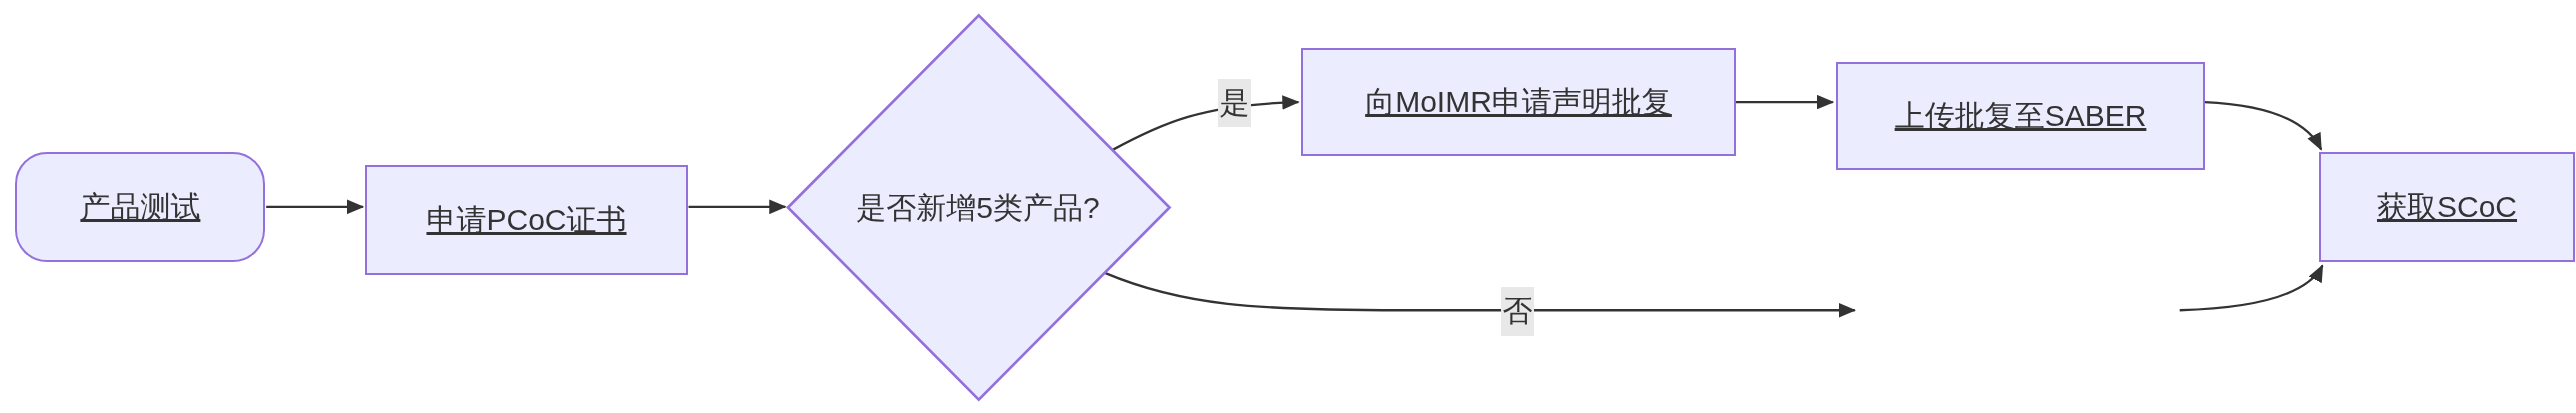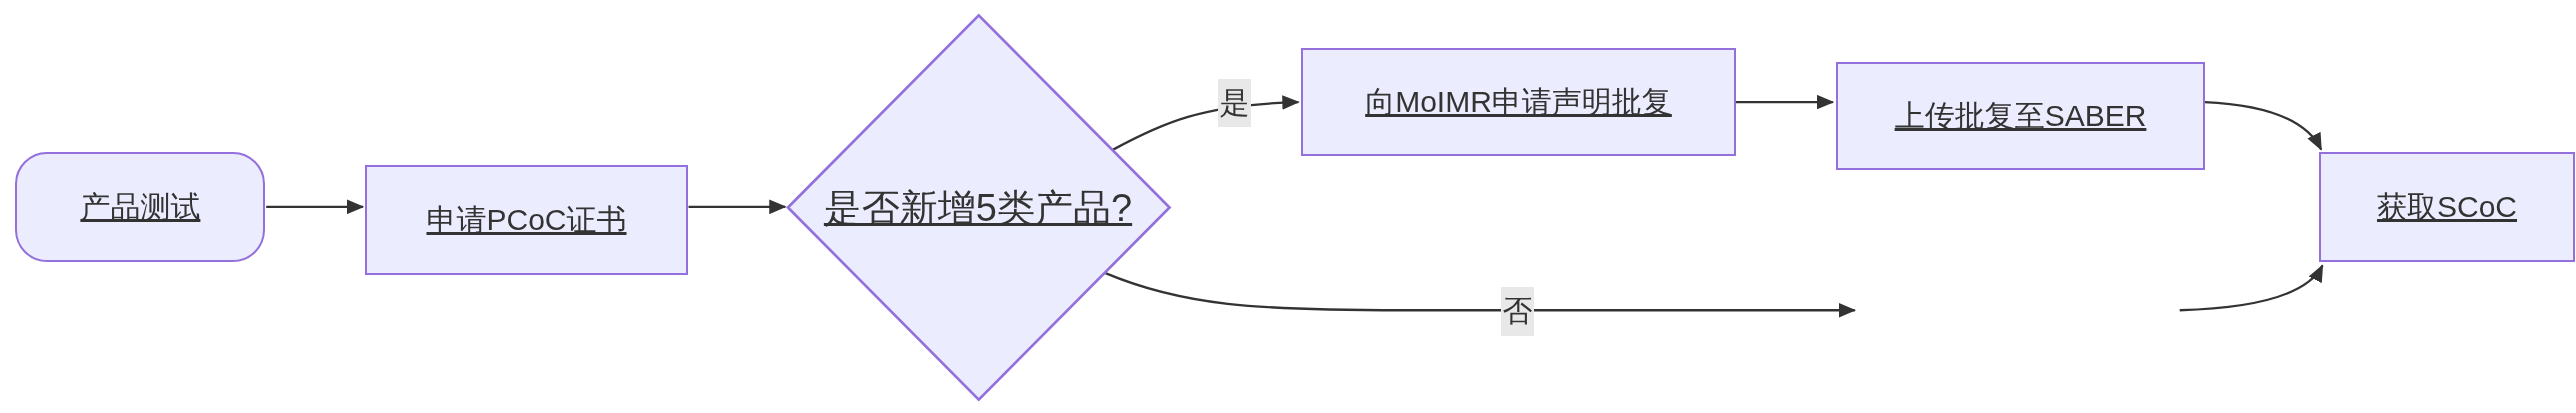--- a/index.html
+++ b/index.html
@@ -42,28 +42,27 @@
     align-items: center;
     justify-content: center;
     text-align: center;
     z-index: 2;
     white-space: nowrap;
     text-decoration: underline;
   }
   .diamond-label {
     position: absolute;
     color: var(--text-color);
-    font-size: 38px;
+    font-size: 30px;
     display: flex;
     align-items: center;
     justify-content: center;
     text-align: center;
     z-index: 2;
     white-space: nowrap;
-    text-decoration: underline;
   }
   .edge-label {
     position: absolute;
     background: var(--edge-label-bg);
     color: var(--text-color);
     font-size: 30px;
     display: flex;
     align-items: center;
     justify-content: center;
     z-index: 3;

